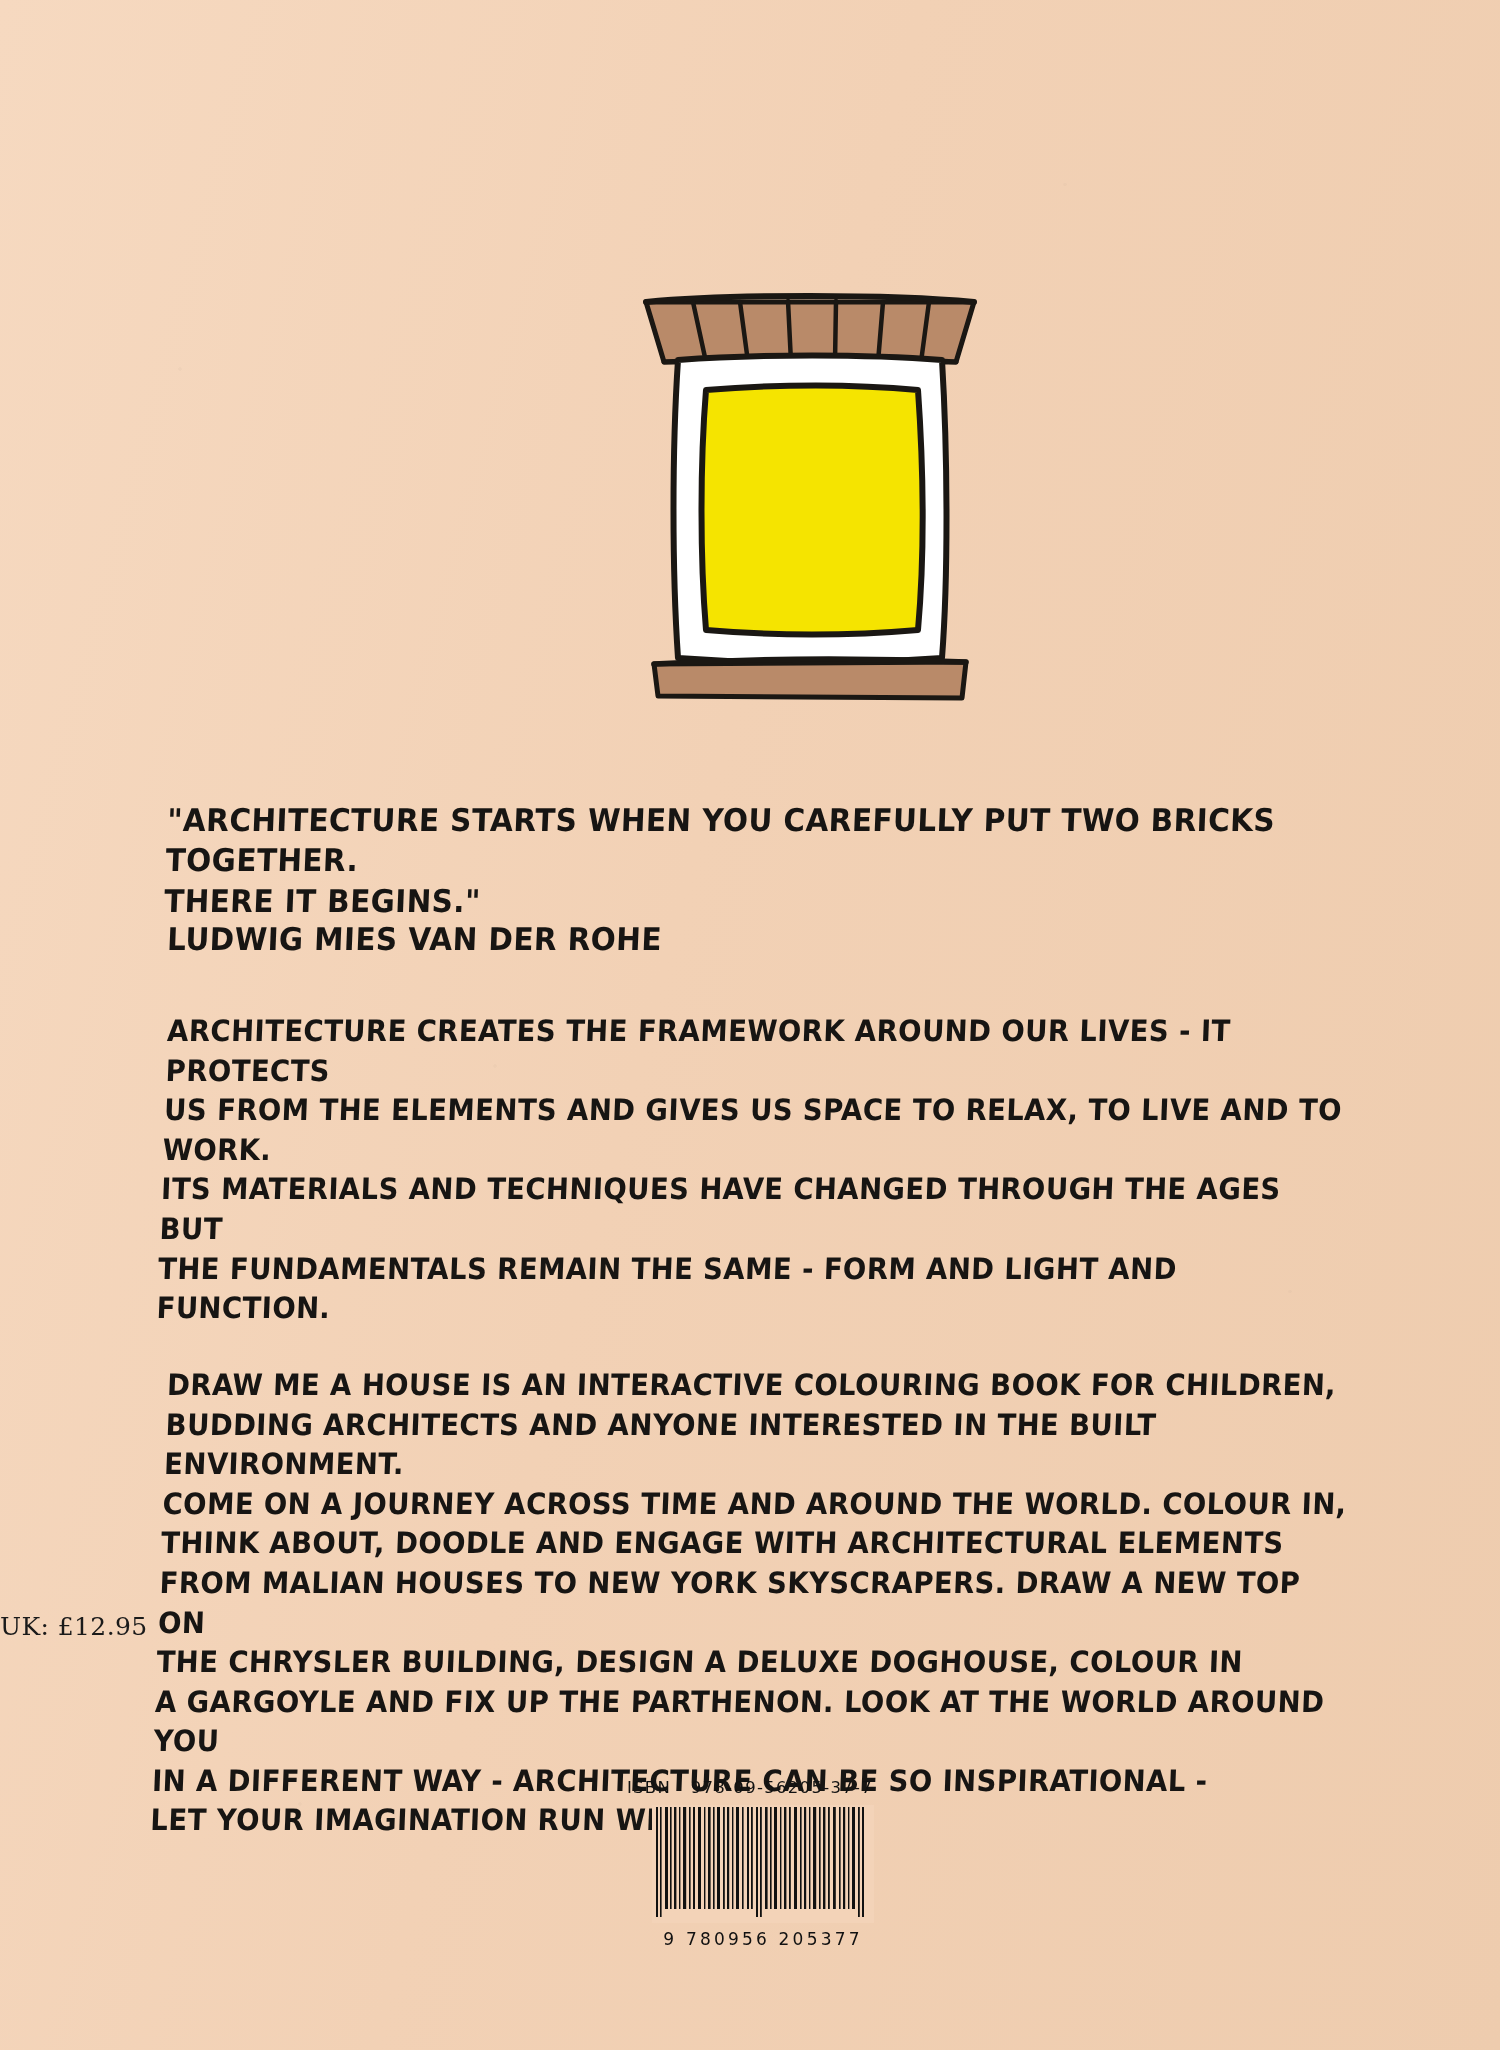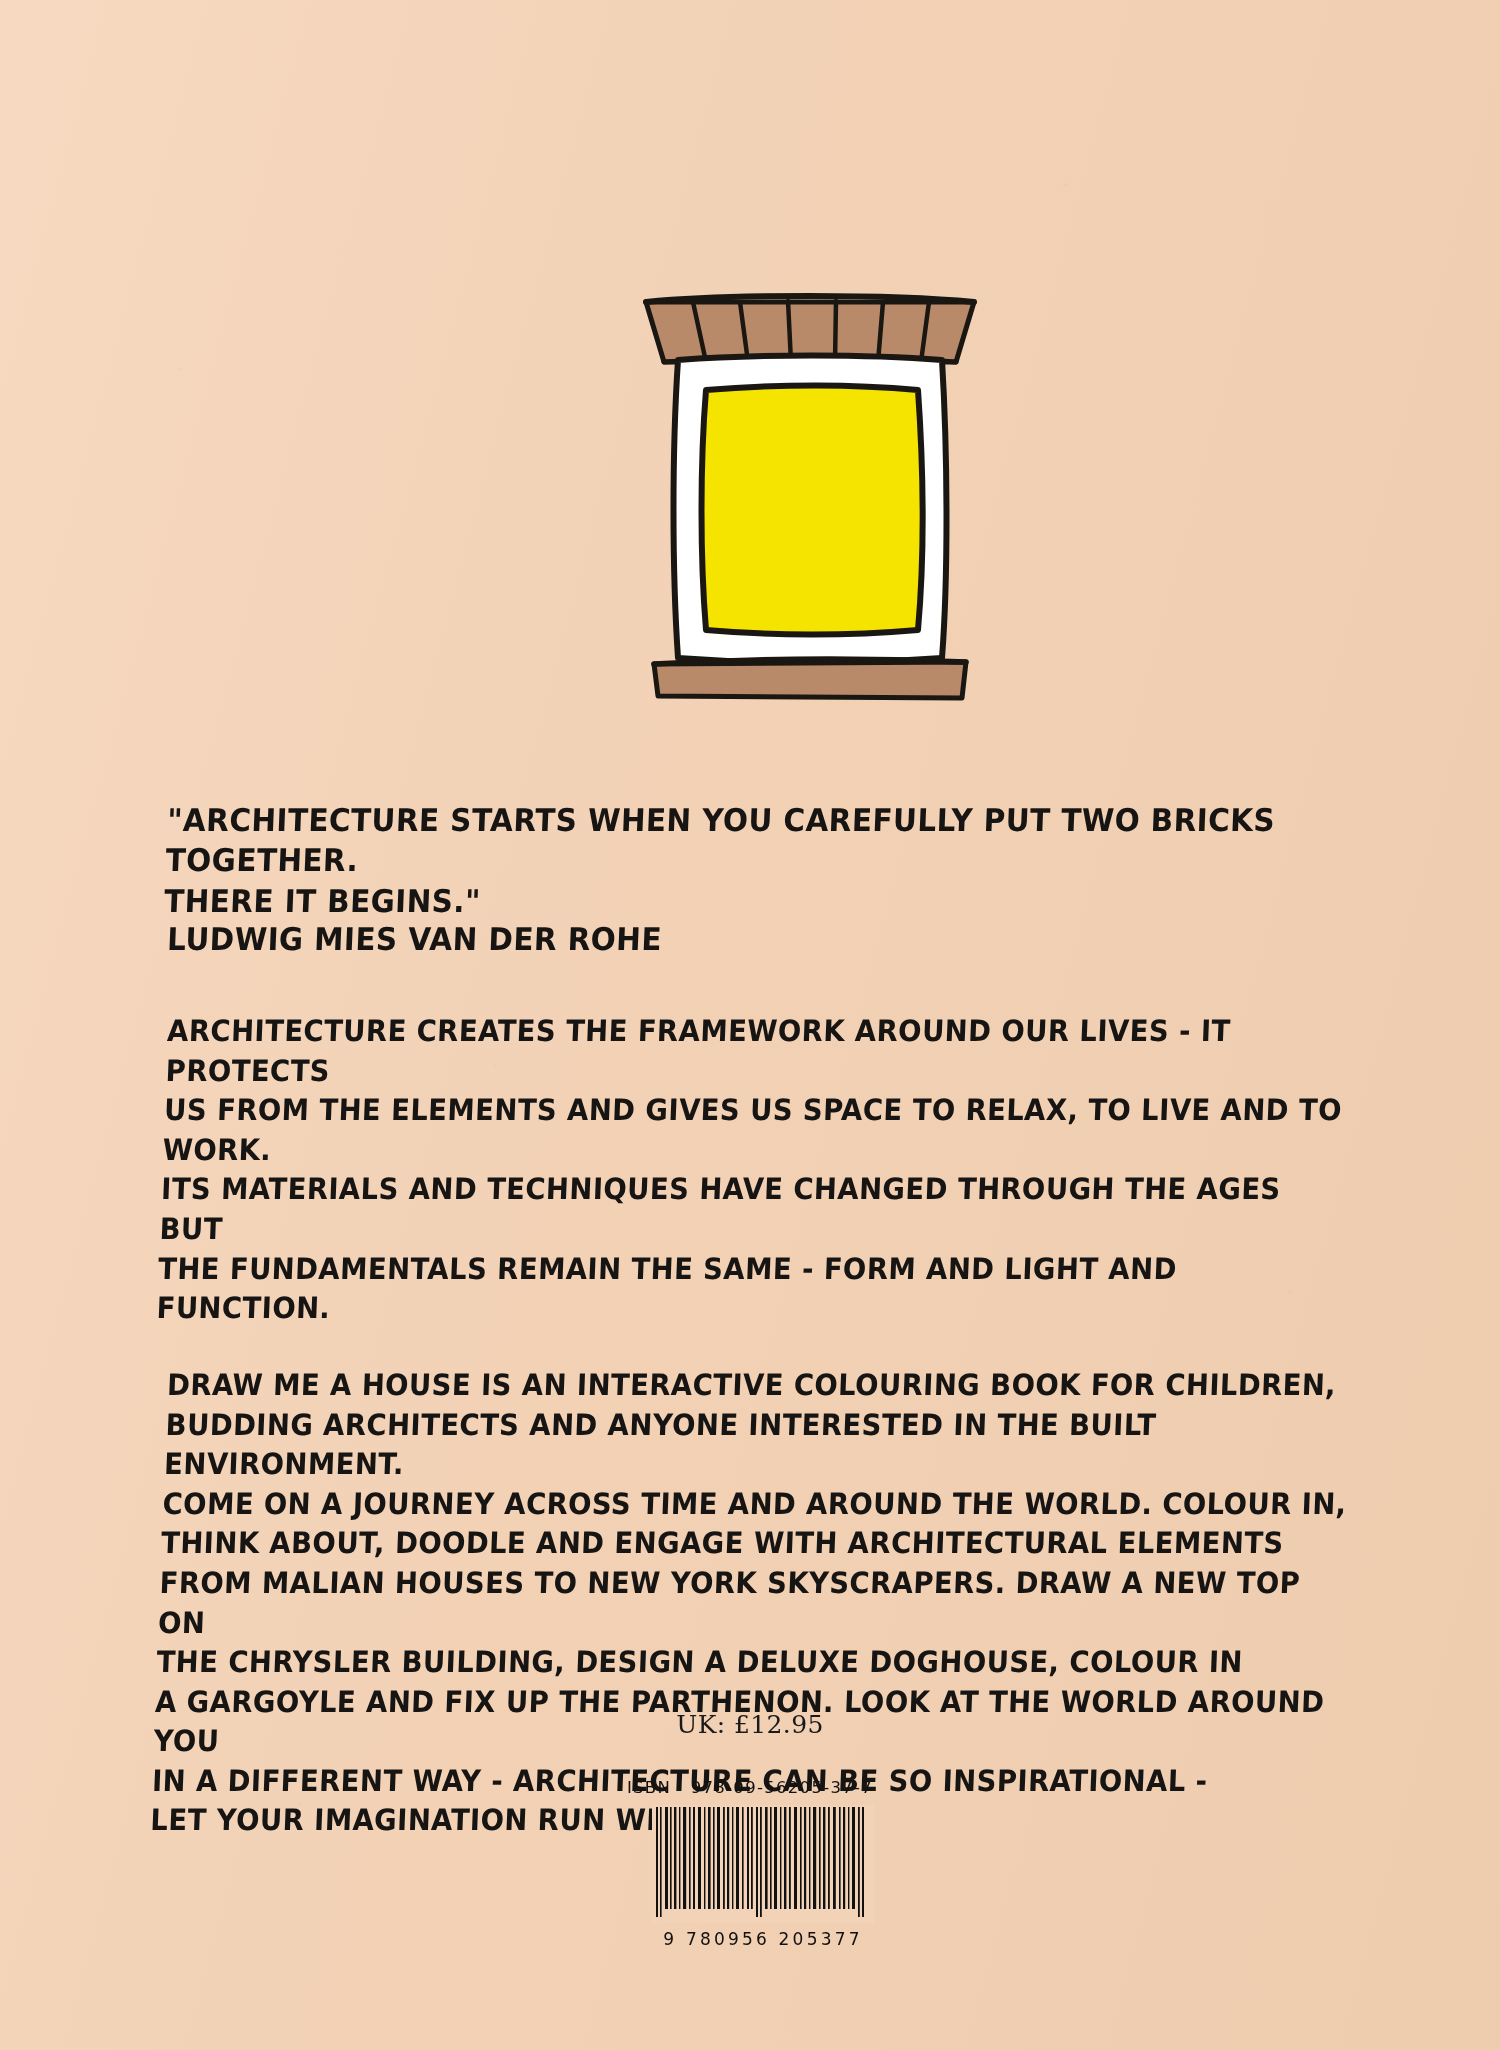--- a/index.html
+++ b/index.html
@@ -74,23 +74,23 @@
     transform: skewX(-2.2deg) scaleY(1.07);
     transform-origin: left top;
     white-space: pre-line;
   }
   .para.second { margin-top: 58px; }
 
   
   .price {
     position: absolute;
     left: 0;
-    top: 1710px;
+    top: 1612px;
     width: 1500px;
-    text-align: center;
+    text-align: left;
     font-family: "DejaVu Serif", serif;
     font-size: 25px;
     color: #1a1a1a;
     letter-spacing: 0.4px;
   }
   .isbn-text {
     position: absolute;
     left: 0;
     top: 1778px;
     width: 1500px;

